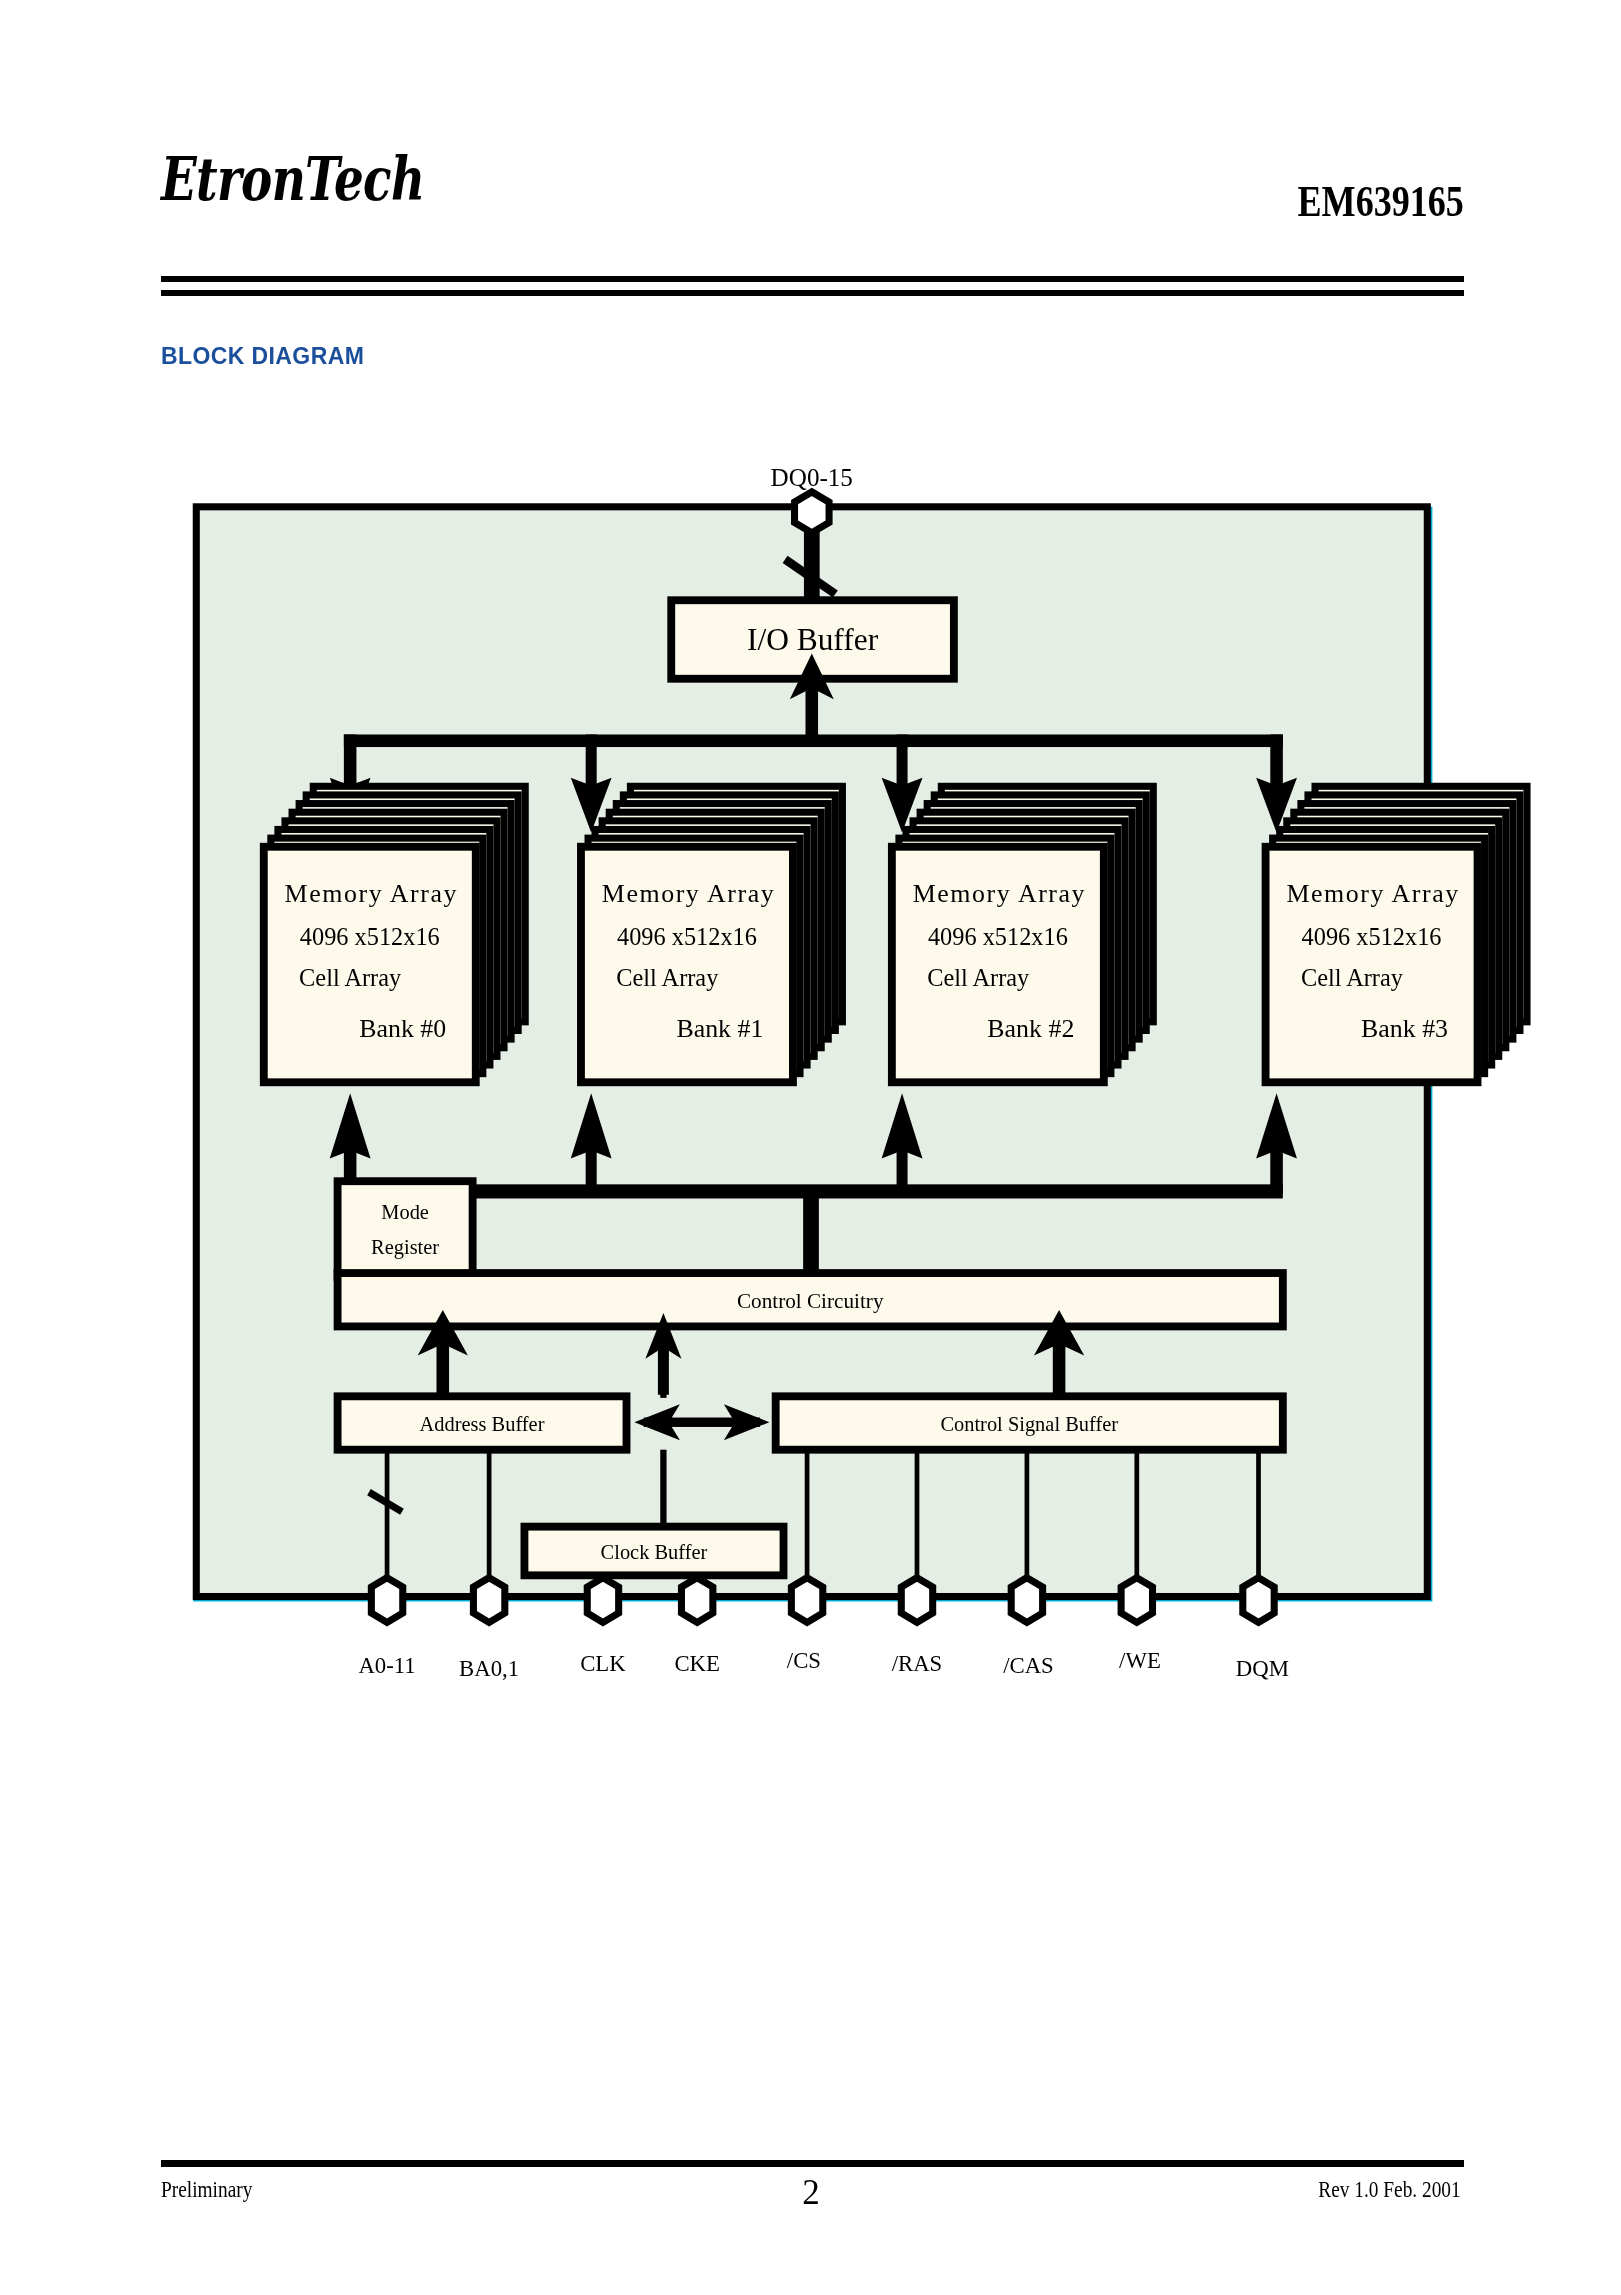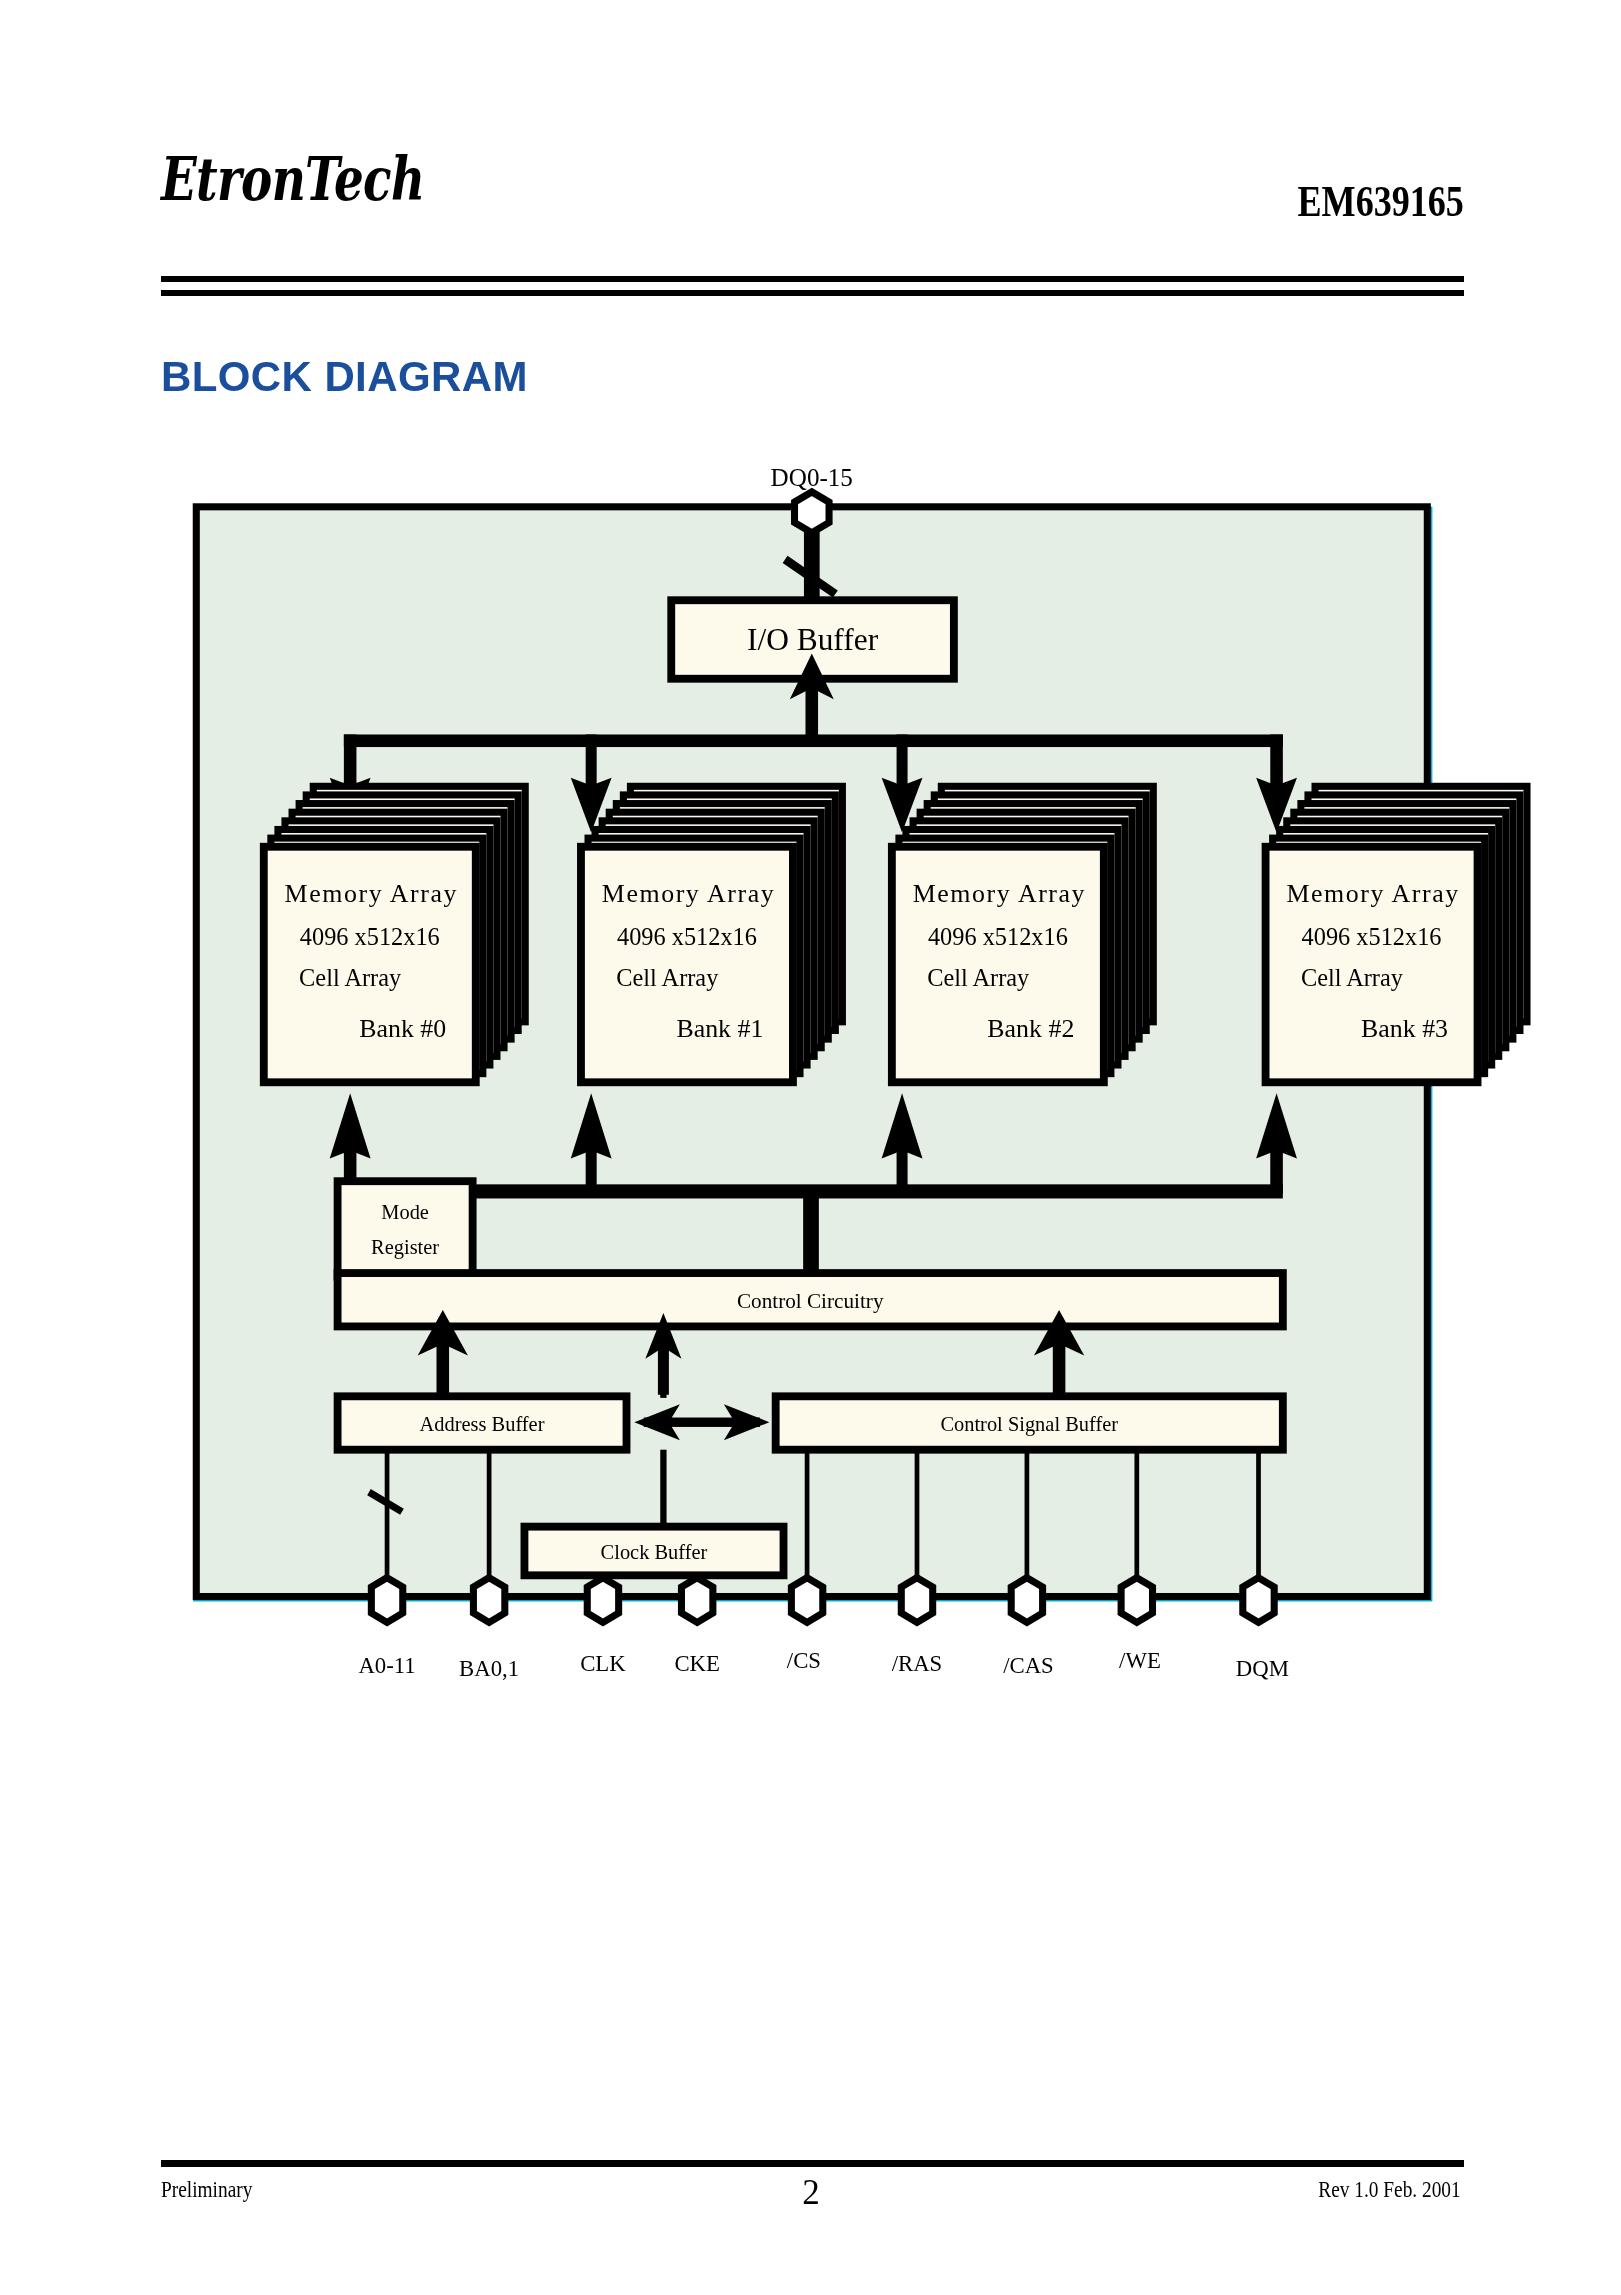--- a/index.html
+++ b/index.html
@@ -38,24 +38,24 @@
     font-size:44px;
     transform:scaleX(0.82);
     transform-origin:right top;
     white-space:nowrap;
   }
   .rule-top-1 { position:absolute; left:161px; top:276px; width:1303px; height:6.3px; background:#000; }
   .rule-top-2 { position:absolute; left:161px; top:290px; width:1303px; height:6.3px; background:#000; }
 
   
   .section-title {
-    position:absolute; left:161px; top:353px;
+    position:absolute; left:161px; top:343px;
     font-family:"Liberation Sans", sans-serif;
     font-weight:bold;
-    font-size:42px;
+    font-size:23px;
     letter-spacing:0.4px;
     color:#1b4f9c;
     white-space:nowrap;
   }
 
   
   #diagram { position:absolute; left:0px; top:440px; width:1489px; height:1272px; }
   #diagram svg { display:block; }
 
   .blk-text {

